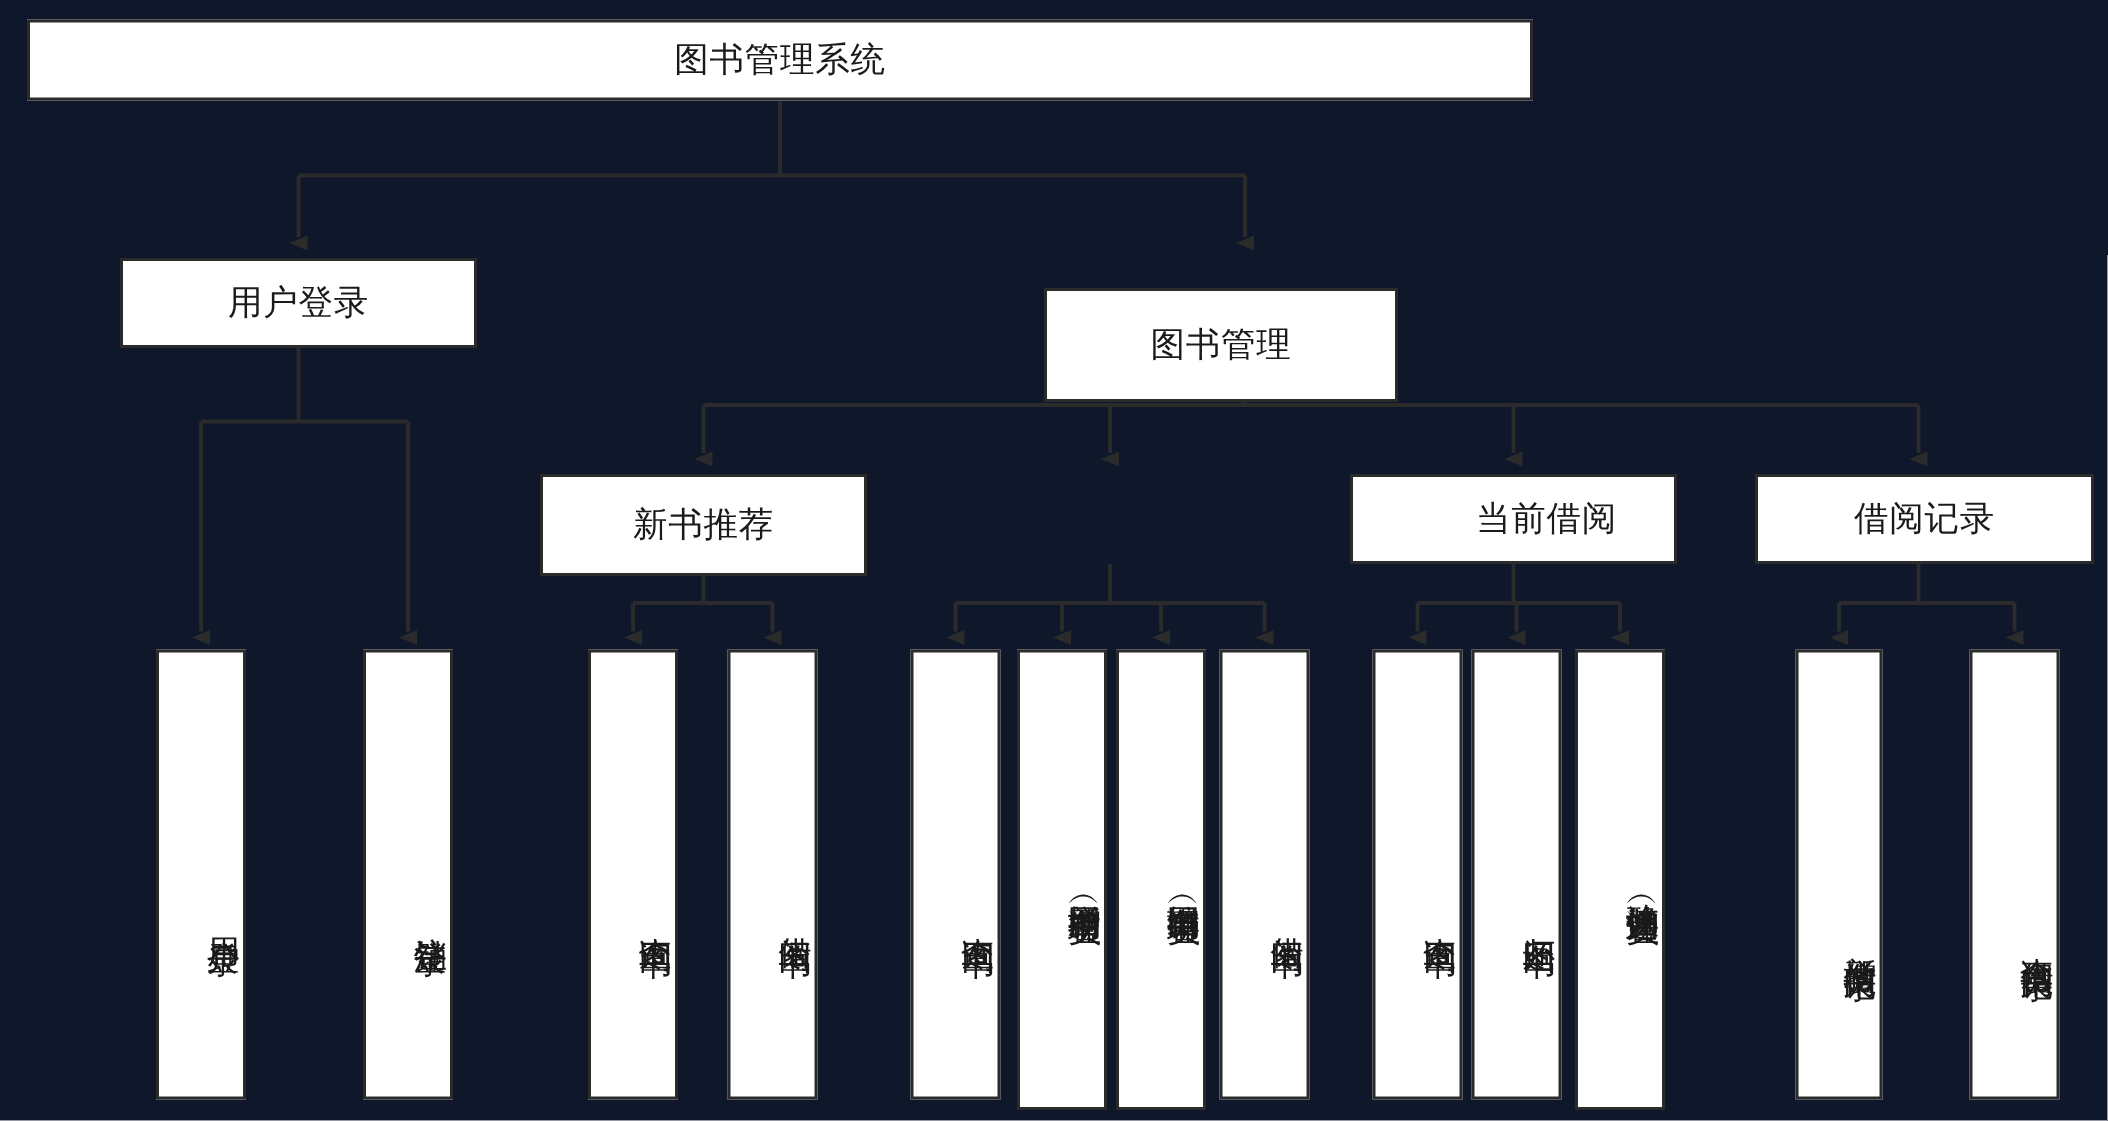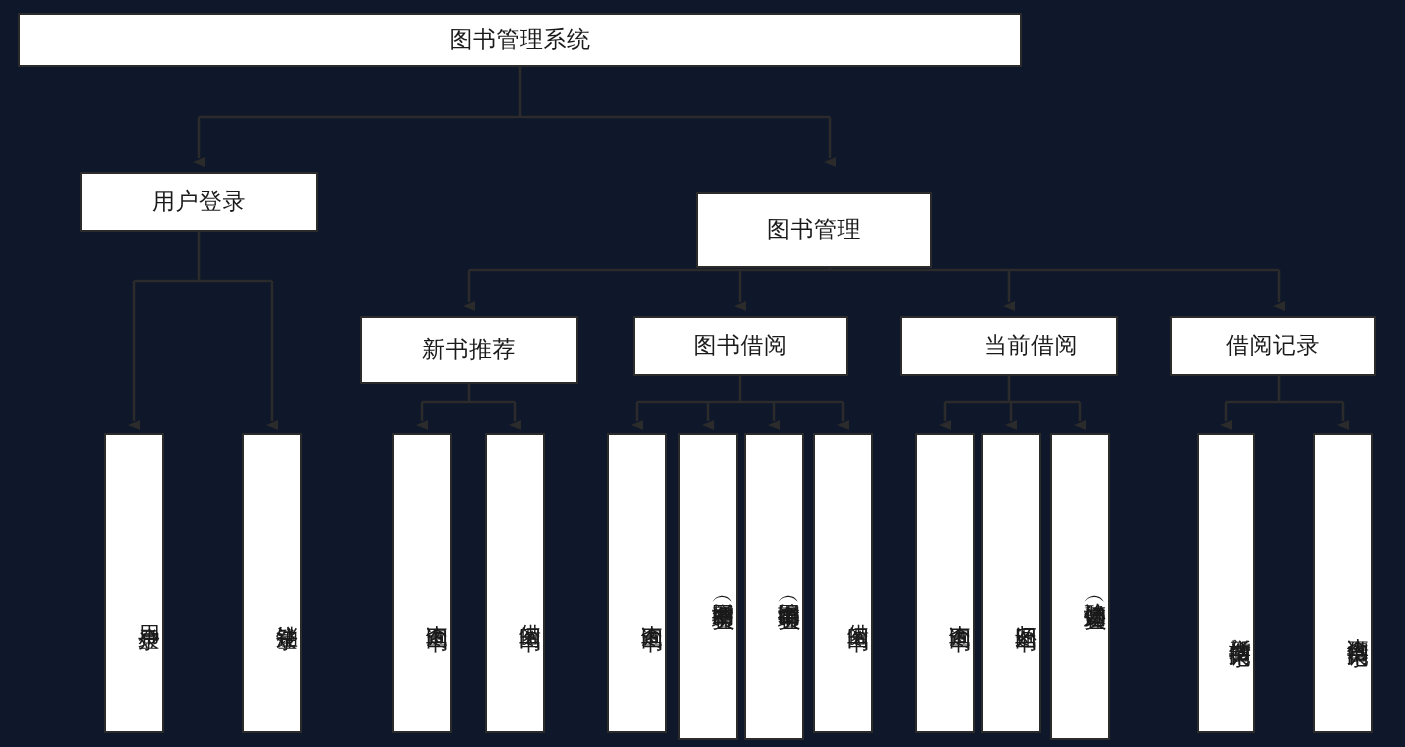--- a/index.html
+++ b/index.html
@@ -129,25 +129,24 @@
   </svg>
 
   <div class="node horiz" style="left:18px; top:13px; width:1004px; height:54px;">图书管理系统</div>
 
   <div class="node horiz" style="left:80px; top:172px; width:238px; height:60px;">用户登录</div>
 
   <div class="node horiz" style="left:696px; top:172px; width:236px; height:76px;margin-top:20px;">图书管理</div>
 
   <div class="node horiz" style="left:360px; top:316px; width:218px; height:68px;">新书推荐</div>
 
-  <div class="node horiz" style="left:633px; top:316px; width:215px; height:60px;">图书借阅</div>
 
   <div class="node horiz" style="left:900px; top:316px; width:218px; height:60px;padding-left:44px;">当前借阅</div>
 
-  <div class="node horiz" style="left:1170px; top:316px; width:206px; height:60px;">借阅记录</div>
+  <div class="node horiz" style="left:1170px; top:316px; width:226px; height:60px;">借阅记录</div>
 
   <div class="node vert mid" style="left:104px; top:433px; width:60px; height:300px;">用户登录</div>
 
   <div class="node vert mid" style="left:242px; top:433px; width:60px; height:300px;">注销登录</div>
 
   <div class="node vert mid" style="left:392px; top:433px; width:60px; height:300px;">查询图书</div>
 
   <div class="node vert mid" style="left:485px; top:433px; width:60px; height:300px;">借阅图书</div>
 
   <div class="node vert mid" style="left:607px; top:433px; width:60px; height:300px;">查询图书</div>

